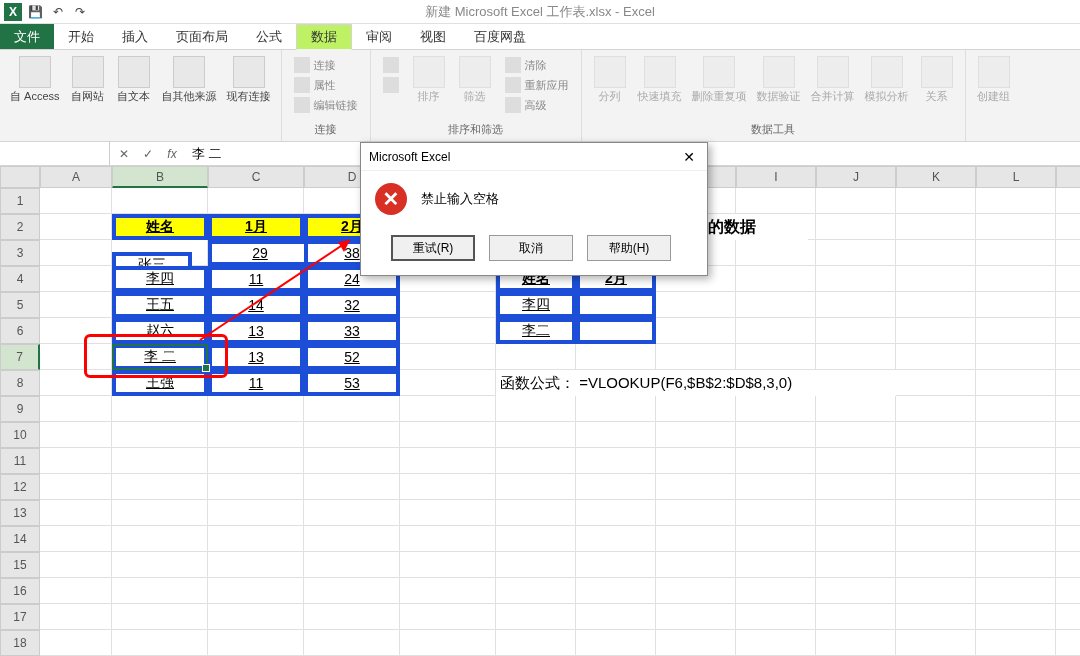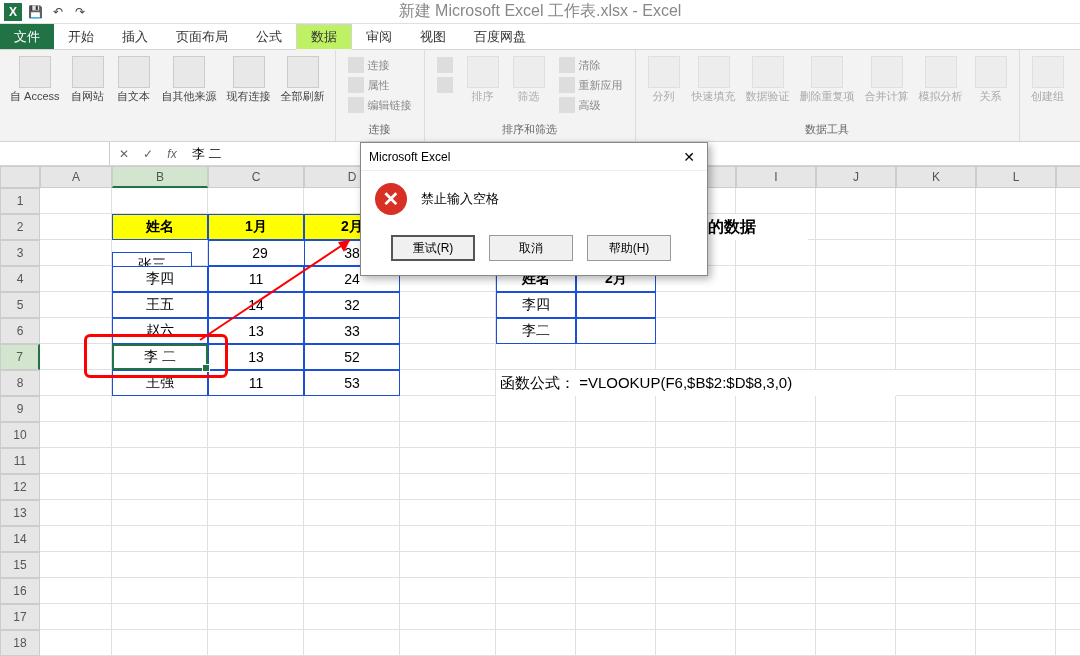--- a/index.html
+++ b/index.html
@@ -2,21 +2,21 @@
 <html><head>
 <meta charset="utf-8">
 <style>
 * { box-sizing: border-box; margin: 0; padding: 0; font-family: "Microsoft YaHei", "SimSun", sans-serif; }
 body { background: #fff; width: 1080px; height: 656px; overflow: hidden; position: relative; }
 
 
 .titlebar { height: 24px; background: #fff; border-bottom: 1px solid #e0e0e0; display: flex; align-items: center; padding: 0 4px; position: relative; }
 .qat { display: flex; gap: 6px; align-items: center; }
 .qat-icon { width: 16px; height: 16px; display: flex; align-items: center; justify-content: center; font-size: 12px; color: #444; }
-.title { position: absolute; left: 50%; transform: translateX(-50%); font-size: 16px; color: #888; }
+.title { position: absolute; left: 50%; transform: translateX(-50%); font-size: 13px; color: #888; }
 
 
 .tabs { height: 26px; background: #fff; display: flex; align-items: stretch; border-bottom: 1px solid #d4d4d4; }
 .tab { padding: 0 14px; display: flex; align-items: center; font-size: 13px; color: #333; cursor: pointer; }
 .tab.file { background: #217346; color: #fff; }
 .tab.active { border: 1px solid #d4d4d4; border-bottom: 1px solid #f3f3f3; background: #bef264; margin-bottom: -1px; }
 
 
 .ribbon { height: 92px; background: #f3f3f3; border-bottom: 1px solid #d4d4d4; display: flex; }
 .rgroup { border-right: 1px solid #ddd; padding: 2px 6px 2px 6px; display: flex; flex-direction: column; justify-content: space-between; }
@@ -42,21 +42,21 @@
 .grid { position: absolute; top: 166px; left: 0; right: 0; bottom: 0; }
 .corner { position: absolute; left: 0; top: 0; width: 40px; height: 22px; background: #e6e6e6; border: 1px solid #ccc; }
 .colhdr { position: absolute; top: 0; height: 22px; background: #e6e6e6; border: 1px solid #ccc; display: flex; align-items: center; justify-content: center; font-size: 12px; color: #555; }
 .colhdr.sel { background: #d3e5cf; border-bottom: 2px solid #217346; }
 .rowhdr { position: absolute; left: 0; width: 40px; background: #e6e6e6; border: 1px solid #ccc; display: flex; align-items: center; justify-content: center; font-size: 12px; color: #555; }
 .rowhdr.sel { background: #d3e5cf; border-right: 2px solid #217346; }
 .cells { position: absolute; left: 40px; top: 22px; right: 0; bottom: 0; }
 .cell { position: absolute; border-right: 1px solid #e0e0e0; border-bottom: 1px solid #e0e0e0; display: flex; align-items: center; justify-content: center; font-size: 14px; background: #fff; }
 .cell.bold { font-weight: bold; }
 .cell.yellow { background: #ffff00; }
-.cell.bordered { border: 1px solid #1d4ed8; }
+.cell.bordered { border: 4px solid #1d4ed8; text-decoration: underline; }
 .cell.left { justify-content: flex-start; padding-left: 4px; }
 
 
 .selection { position: absolute; border: 2px solid #217346; pointer-events: none; z-index: 5; }
 .selection::after { content: ''; position: absolute; right: -4px; bottom: -4px; width: 6px; height: 6px; background: #217346; border: 1px solid #fff; }
 
 
 .anno-rect { position: absolute; border: 3px solid #ff0000; border-radius: 6px; z-index: 6; pointer-events: none; }
 .anno-arrow { position: absolute; z-index: 6; pointer-events: none; }
 
@@ -111,24 +111,20 @@
           <div class="rbtn-icon"></div>
           <div class="rbtn-label">自文本</div>
         </div>
       <div class="rbtn">
           <div class="rbtn-icon"></div>
           <div class="rbtn-label">自其他来源</div>
         </div>
       <div class="rbtn">
           <div class="rbtn-icon"></div>
           <div class="rbtn-label">现有连接</div>
-        </div>
-      <div class="rbtn">
-          <div class="rbtn-icon"></div>
-          <div class="rbtn-label">全部刷新</div>
         </div>
     </div>
   </div>
   <div class="rgroup" style="min-width:70px;">
     <div class="vstack">
       <div class="smallitem">
           <div class="si"></div>
           <span>连接</span>
         </div>
       <div class="smallitem">
@@ -182,25 +178,25 @@
       <div class="rbtn disabled">
           <div class="rbtn-icon"></div>
           <div class="rbtn-label">分列</div>
         </div>
       <div class="rbtn disabled">
           <div class="rbtn-icon"></div>
           <div class="rbtn-label">快速填充</div>
         </div>
       <div class="rbtn disabled">
           <div class="rbtn-icon"></div>
+          <div class="rbtn-label">删除重复项</div>
+        </div>
+      <div class="rbtn disabled">
+          <div class="rbtn-icon"></div>
           <div class="rbtn-label">数据验证</div>
-        </div>
-      <div class="rbtn disabled">
-          <div class="rbtn-icon"></div>
-          <div class="rbtn-label">删除重复项</div>
         </div>
       <div class="rbtn disabled">
           <div class="rbtn-icon"></div>
           <div class="rbtn-label">合并计算</div>
         </div>
       <div class="rbtn disabled">
           <div class="rbtn-icon"></div>
           <div class="rbtn-label">模拟分析</div>
         </div>
       <div class="rbtn disabled">

